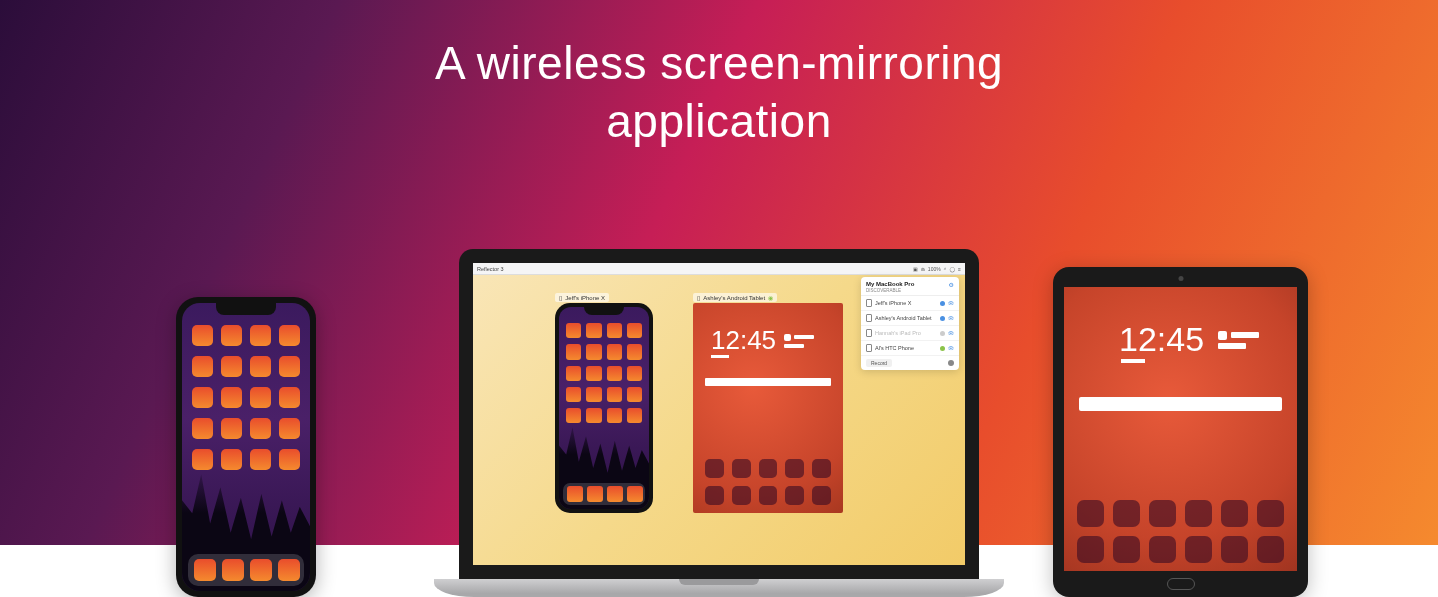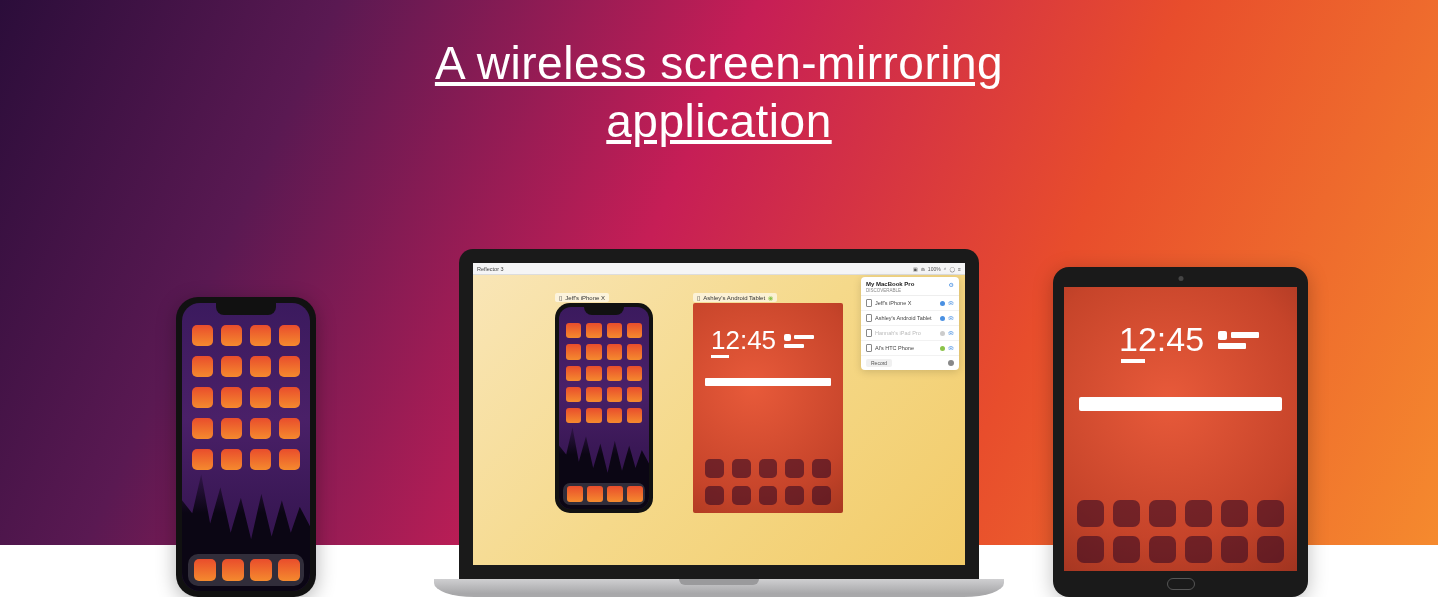--- a/index.html
+++ b/index.html
@@ -306,21 +306,21 @@
     aspect-ratio: 1;
     background: rgba(55,10,35,0.6);
     border-radius: 7px;
   }
 </style>
 </head>
 <body>
 
 <div class="hero-bg"></div>
 
-<h1 class="headline" style="white-space:pre-line;text-decoration:underline;">A wireless screen-mirroring
+<h1 class="headline" style="white-space:pre-line;">A wireless screen-mirroring
 application</h1>
 
 <div class="iphone">
   <div class="iphone-notch"></div>
   <div class="iphone-screen">
     <div class="app-grid">
       <div class="app-icon"></div>
         <div class="app-icon"></div>
         <div class="app-icon"></div>
         <div class="app-icon"></div>

